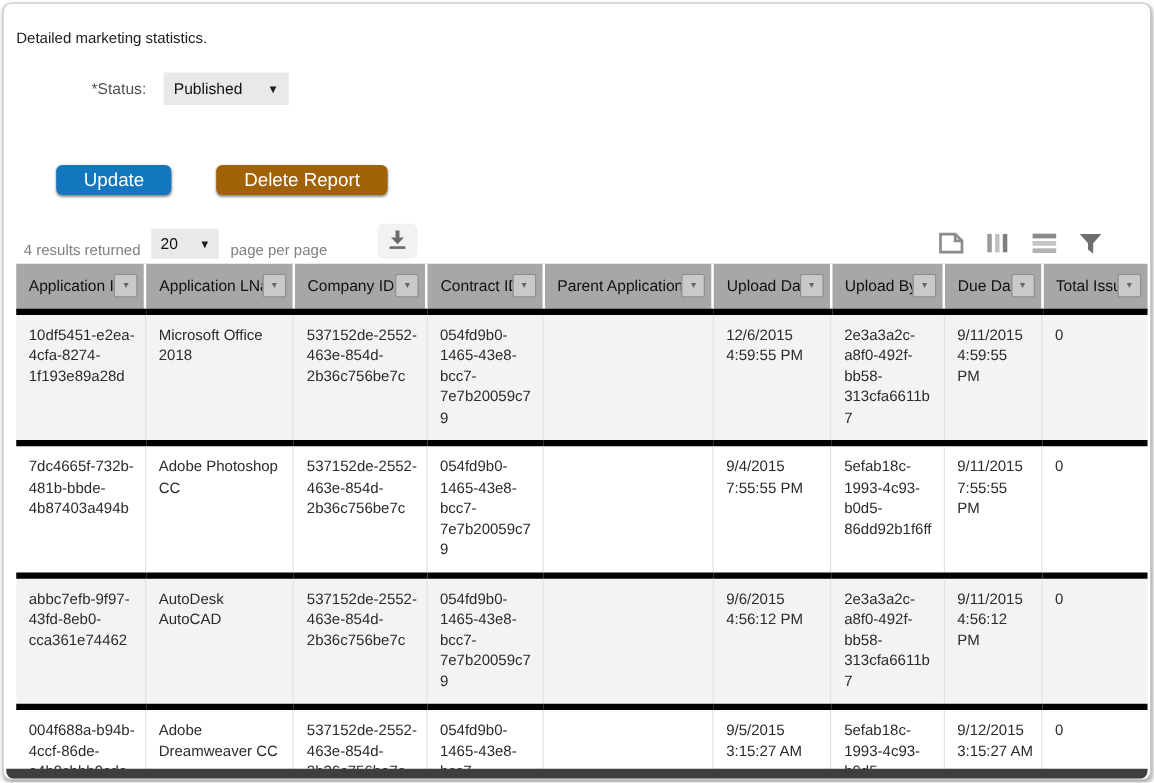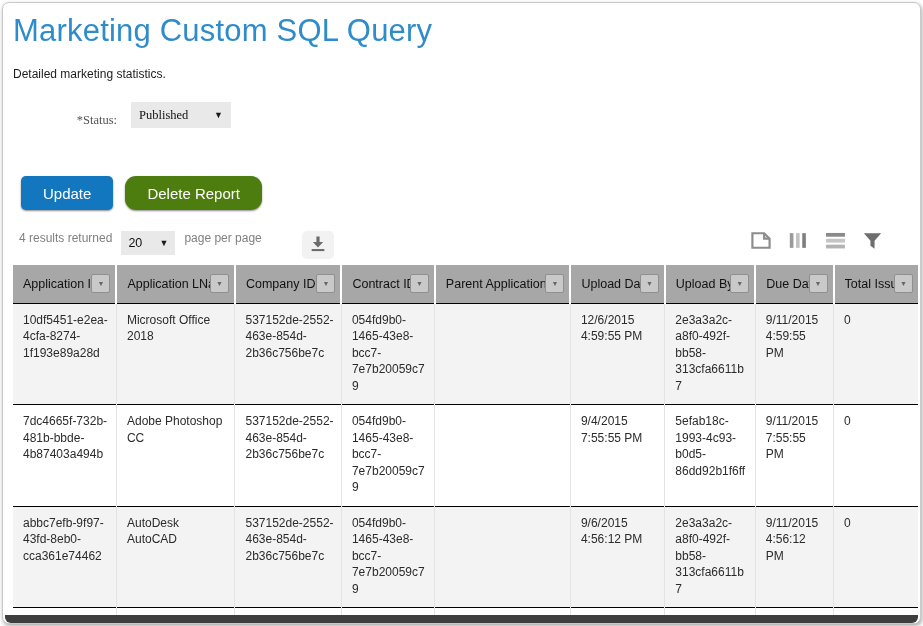--- a/index.html
+++ b/index.html
@@ -15,42 +15,43 @@
     overflow: hidden;
   }
   .page { padding: 6px 8px 0 10px; }
 
   h1.page-title {
     font-size: 31px; line-height: 44px; font-weight: 300;
     color: #2F8CCB; letter-spacing: .2px;
   }
   .subtitle { margin-top: 14px; font-size: 12px; line-height: 15px; color: #1c1c1c; }
 
-  .status-row { margin-top: 20px; display: flex; align-items: flex-end; padding-left: 52px; font-family: Liberation Serif, serif; }
+  .status-row { margin-top: 20px; display: flex; align-items: center; padding-left: 52px; }
   .status-label { width: 52px; text-align: right; font-size: 12.5px; color: #575252; margin-right: 14px; }
   .select {
     display: flex; align-items: center; justify-content: space-between;
     background: #E9E9E9; color: #111; cursor: pointer;
     font-size: 12.5px;
   }
   .select .caret { font-size: 9px; color: #1a1a1a; margin-left: 8px; }
   .select.status-select { width: 100px; height: 26px; padding: 0 8px; }
   .select.page-size { width: 54px; height: 24px; padding: 0 7px; margin: 0 9px; }
 
   .button-row { margin-top: 48px; display: flex; gap: 12px; padding-left: 8px; }
   .btn {
     border: none; border-radius: 5px; color: #fff; font-size: 15px;
-    padding: 0 22px; height: 34px; cursor: pointer;
+    padding: 0 22px; height: 24px; cursor: pointer;
     box-shadow: 0 1px 2px rgba(0,0,0,.45);
     font-family: inherit;
+    margin-left: 24px;
   }
   .btn.primary { background: #1277BF; }
-  .btn.secondary { background: #4d7c0f; border-radius: 11px; }
-
-  .results-bar { margin-top: 21px; height: 30px; display: flex; align-items: flex-start; font-size: 12px; color: #808080; padding: 0 6px; }
+  .btn.secondary { background: #a16207; }
+
+  .results-bar { margin-top: 21px; height: 30px; display: flex; align-items: flex-end; font-size: 12px; color: #808080; padding: 0 6px; }
   .icon-btn { border: none; background: transparent; cursor: pointer; display: flex; align-items: center; justify-content: center; padding: 0; }
   .download-btn { margin-left: 40px; width: 32px; height: 28px; background: #f2f2f2; border-radius: 5px; }
   .right-icons { margin-left: auto; display: flex; align-items: center; gap: 13px; padding-right: 22px; }
   .right-icons .icon-btn { width: 24px; height: 22px; }
 
   table.grid { margin-top: 4px; border-collapse: collapse; table-layout: fixed; width: 905px; }
   th {
     background: #a7a7a7; color: #111; font-weight: normal; font-size: 12.5px;
     text-align: left; height: 38px; padding: 0 5px 0 10px;
     border-right: 2px solid #fff; vertical-align: middle;
@@ -63,40 +64,39 @@
     background: #c9c9c9; border: 1px solid #8f8f8f; border-radius: 2px;
     cursor: pointer; display: flex; align-items: center; justify-content: center; padding: 0;
   }
   .caret-sm { font-size: 7px; color: #666; }
   th:nth-child(1){width:103px} th:nth-child(2){width:118px} th:nth-child(3){width:106px}
   th:nth-child(4){width:93px}  th:nth-child(5){width:135px} th:nth-child(6){width:94px}
   th:nth-child(7){width:90px}  th:nth-child(8){width:78px}  th:nth-child(9){width:84px}
   td {
     font-size: 12px; line-height: 16.5px; color: #2b2b2b;
     padding: 8px 6px 10px 10px; vertical-align: top;
-    border-right: 1px solid #e3e3e3; border-top: 1px solid #000000;
+    border-right: 1px solid #e3e3e3; border-top: 5px solid #000000;
     overflow-wrap: break-word;
   }
   td:last-child { border-right: none; }
   tbody tr:nth-child(odd) { background: #f3f3f3; }
   tbody tr:nth-child(even) { background: #ffffff; }
   tbody { border-bottom: 1px solid #e0e0e0; }
 
   .bottom-bar {
     position: absolute; left: 2px; right: 2px; bottom: 0; height: 8px;
     background: #3e3e3e; border-radius: 0 0 6px 6px;
   }
 </style>
 </head>
 <body>
 
 <div class="window">
   <div class="page">
 
-    <h1 class="page-title">Marketing Custom SQL Query</h1>
     <p class="subtitle">Detailed marketing statistics.</p>
 
     <div class="status-row">
       <span class="status-label">*Status:</span>
       <div class="select status-select">
         <span>Published</span>
         <span class="caret">▼</span>
       </div>
     </div>
 

